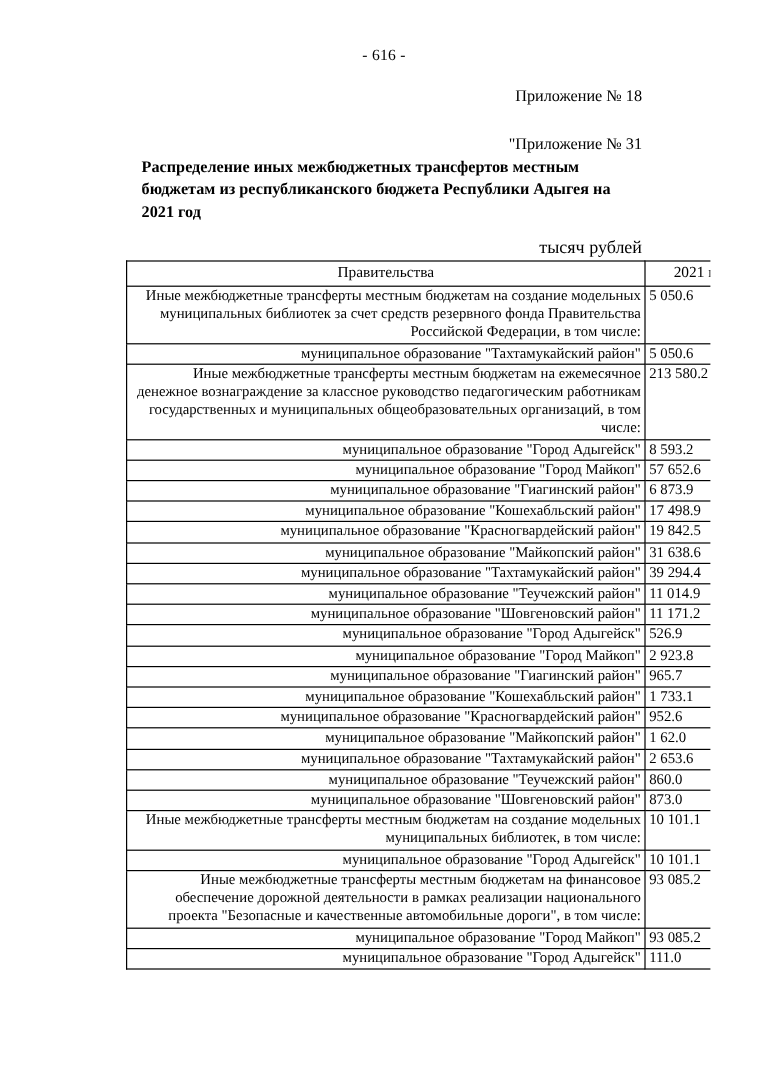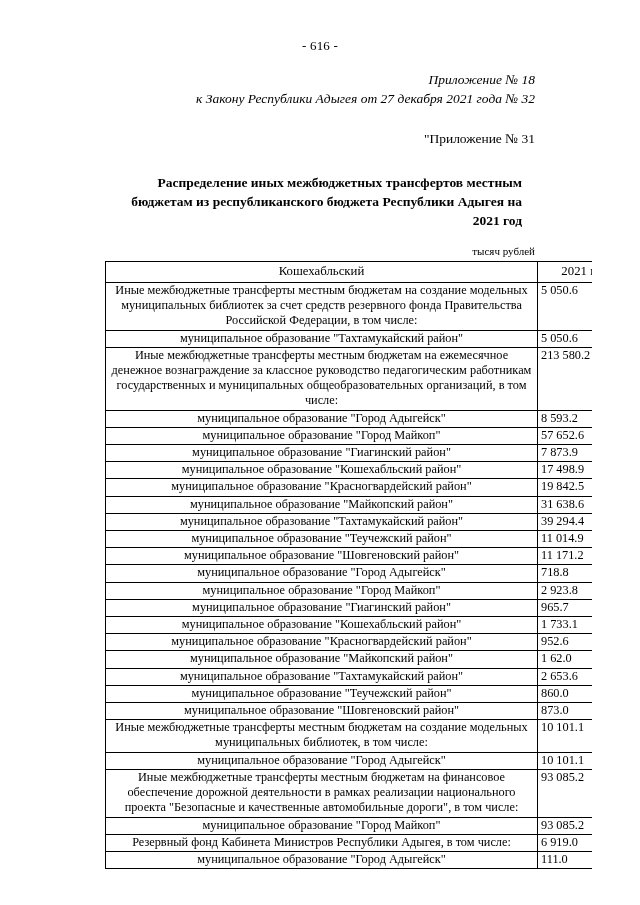--- a/index.html
+++ b/index.html
@@ -28,35 +28,34 @@
     margin-top: 38px;
     line-height: 16px;
     letter-spacing: 0.2px;
   }
   .appendix-block {
     text-align: right;
     font-size: 13.5px;
     line-height: 19px;
     padding-right: 57px;
   }
-  .appendix-block.first { margin-top: 16px; font-style: italic; }
+  .appendix-block.first { margin-top: 16px; }
   .appendix-block.second { margin-top: 21px; }
   .appendix-line { white-space: nowrap; }
 
   .doc-title {
-    text-align: right;
+    text-align: left;
     font-weight: bold;
     font-size: 13.5px;
     line-height: 19px;
-    margin-top: 25px;
     padding: 0 70px;
   }
   .units {
     text-align: right;
-    font-size: 11px;
+    font-size: 15px;
     line-height: 16px;
     margin-top: 13px;
     padding-right: 57px;
   }
 
   table.budget {
     border-collapse: collapse;
     width: 526px;
     margin-left: 57px;
     margin-top: 2px;
@@ -73,54 +72,53 @@
   table.budget th.hdr-name,
   table.budget th.hdr-value {
     text-align: center;
     vertical-align: middle;
     height: 19px;
     font-size: 12.8px;
   }
   col.c-name { width: 432px; }
   col.c-value { width: 94px; }
 
-  td.name-cell { text-align: center; }
+  td.name-cell { text-align: right; }
   td.value-cell { padding-right: 4px; white-space: nowrap; }
 </style>
 </head>
 <body>
 
 <div class="page">
 
   <div class="page-number">- 616 -</div>
 
   <div class="appendix-block first">
     <div class="appendix-line">Приложение № 18</div>
-    <div class="appendix-line">к Закону Республики Адыгея от 27 декабря 2021 года № 32</div>
   </div>
 
   <div class="appendix-block second">
     <div class="appendix-line">"Приложение № 31</div>
   </div>
 
   <div class="doc-title">
     <span>Распределение иных межбюджетных трансфертов местным бюджетам из</span>
     <span>республиканского бюджета Республики Адыгея на 2021 год</span>
   </div>
 
   <div class="units">тысяч рублей</div>
 
   <table class="budget">
     <colgroup>
       <col class="c-name">
       <col class="c-value">
     </colgroup>
     <thead>
       <tr>
-        <th class="hdr-name">Кошехабльский</th>
+        <th class="hdr-name">Правительства</th>
         <th class="hdr-value">2021 год</th>
       </tr>
     </thead>
     <tbody id="table-body">
         <tr>
           <td class="name-cell">Иные межбюджетные трансферты местным бюджетам на создание модельных муниципальных библиотек за счет средств резервного фонда Правительства Российской Федерации, в том числе:</td>
           <td class="value-cell">5 050.6</td>
         </tr>
         <tr>
           <td class="name-cell">муниципальное образование "Тахтамукайский район"</td>
@@ -133,21 +131,21 @@
         <tr>
           <td class="name-cell">муниципальное образование "Город Адыгейск"</td>
           <td class="value-cell">8 593.2</td>
         </tr>
         <tr>
           <td class="name-cell">муниципальное образование "Город Майкоп"</td>
           <td class="value-cell">57 652.6</td>
         </tr>
         <tr>
           <td class="name-cell">муниципальное образование "Гиагинский район"</td>
-          <td class="value-cell">7 873.9</td>
+          <td class="value-cell">6 873.9</td>
         </tr>
         <tr>
           <td class="name-cell">муниципальное образование "Кошехабльский район"</td>
           <td class="value-cell">17 498.9</td>
         </tr>
         <tr>
           <td class="name-cell">муниципальное образование "Красногвардейский район"</td>
           <td class="value-cell">19 842.5</td>
         </tr>
         <tr>
@@ -161,21 +159,21 @@
         <tr>
           <td class="name-cell">муниципальное образование "Теучежский район"</td>
           <td class="value-cell">11 014.9</td>
         </tr>
         <tr>
           <td class="name-cell">муниципальное образование "Шовгеновский район"</td>
           <td class="value-cell">11 171.2</td>
         </tr>
         <tr>
           <td class="name-cell">муниципальное образование "Город Адыгейск"</td>
-          <td class="value-cell">718.8</td>
+          <td class="value-cell">526.9</td>
         </tr>
         <tr>
           <td class="name-cell">муниципальное образование "Город Майкоп"</td>
           <td class="value-cell">2 923.8</td>
         </tr>
         <tr>
           <td class="name-cell">муниципальное образование "Гиагинский район"</td>
           <td class="value-cell">965.7</td>
         </tr>
         <tr>
@@ -212,23 +210,19 @@
         </tr>
         <tr>
           <td class="name-cell">Иные межбюджетные трансферты местным бюджетам на финансовое обеспечение дорожной деятельности в рамках реализации национального проекта "Безопасные и качественные автомобильные дороги", в том числе:</td>
           <td class="value-cell">93 085.2</td>
         </tr>
         <tr>
           <td class="name-cell">муниципальное образование "Город Майкоп"</td>
           <td class="value-cell">93 085.2</td>
         </tr>
         <tr>
-          <td class="name-cell">Резервный фонд Кабинета Министров Республики Адыгея, в том числе:</td>
-          <td class="value-cell">6 919.0</td>
-        </tr>
-        <tr>
           <td class="name-cell">муниципальное образование "Город Адыгейск"</td>
           <td class="value-cell">111.0</td>
         </tr>
       </tbody>
   </table>
 
 </div>
 
 </body></html>

